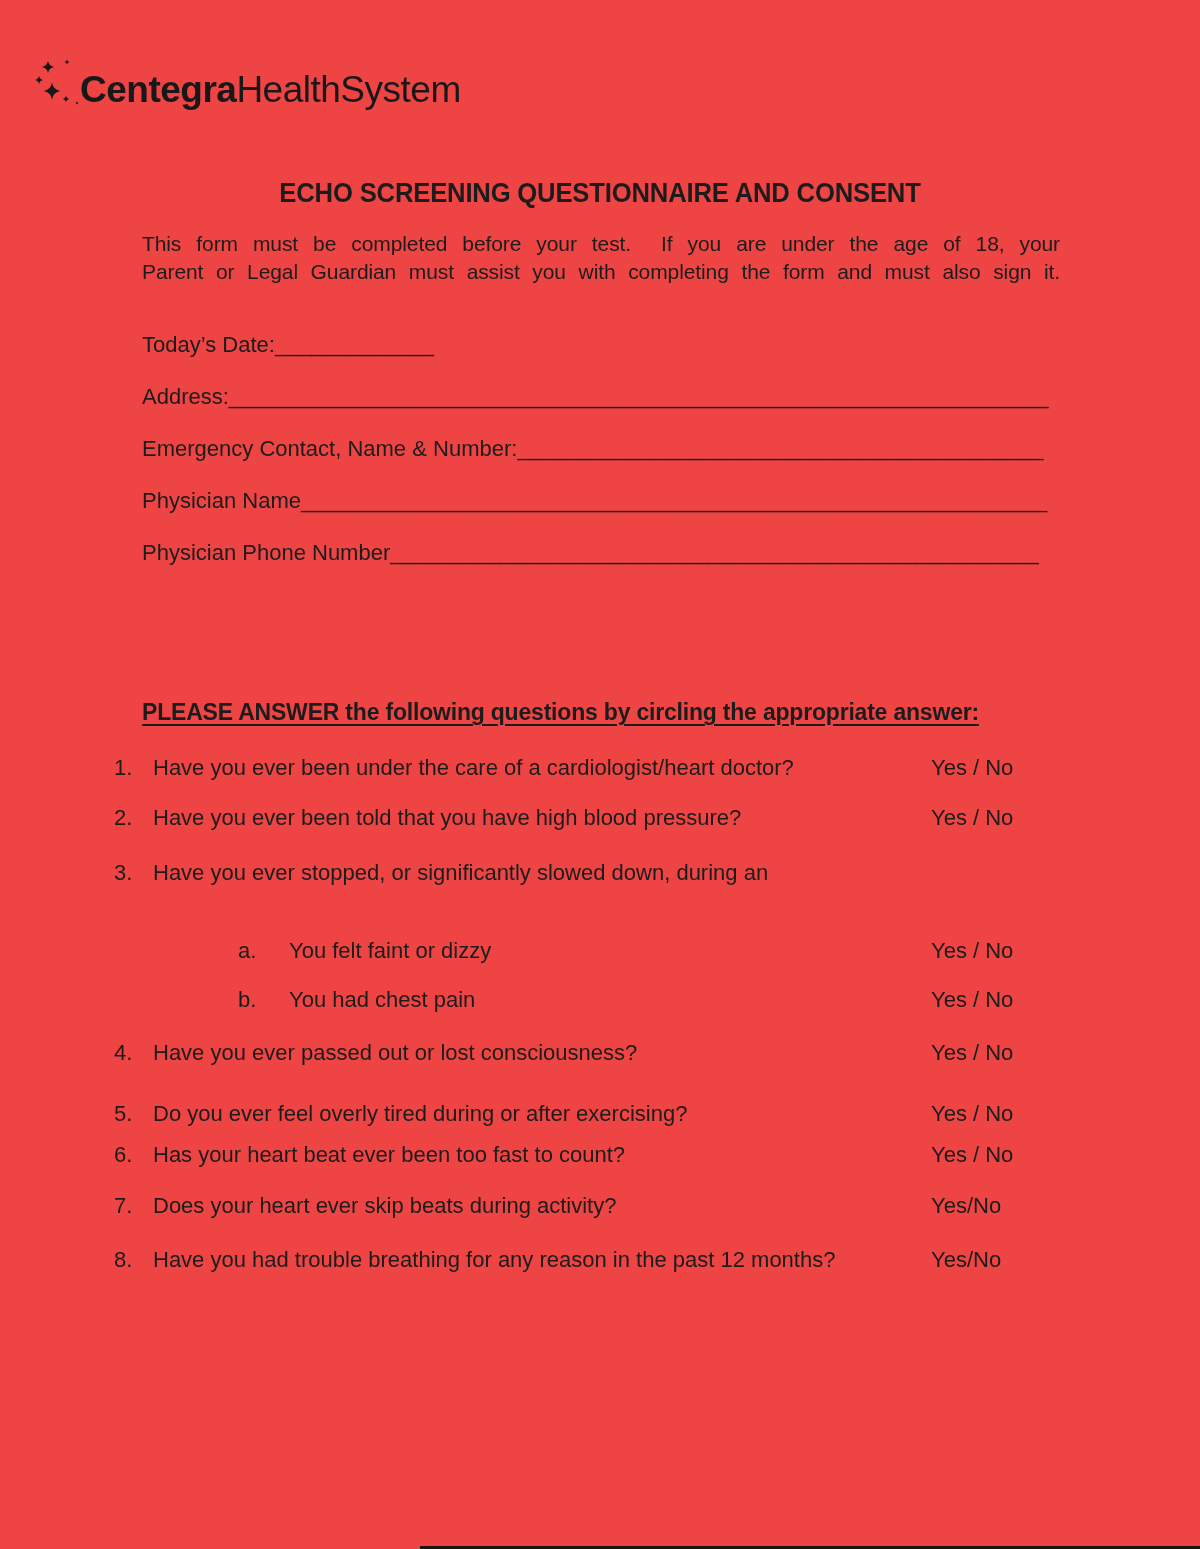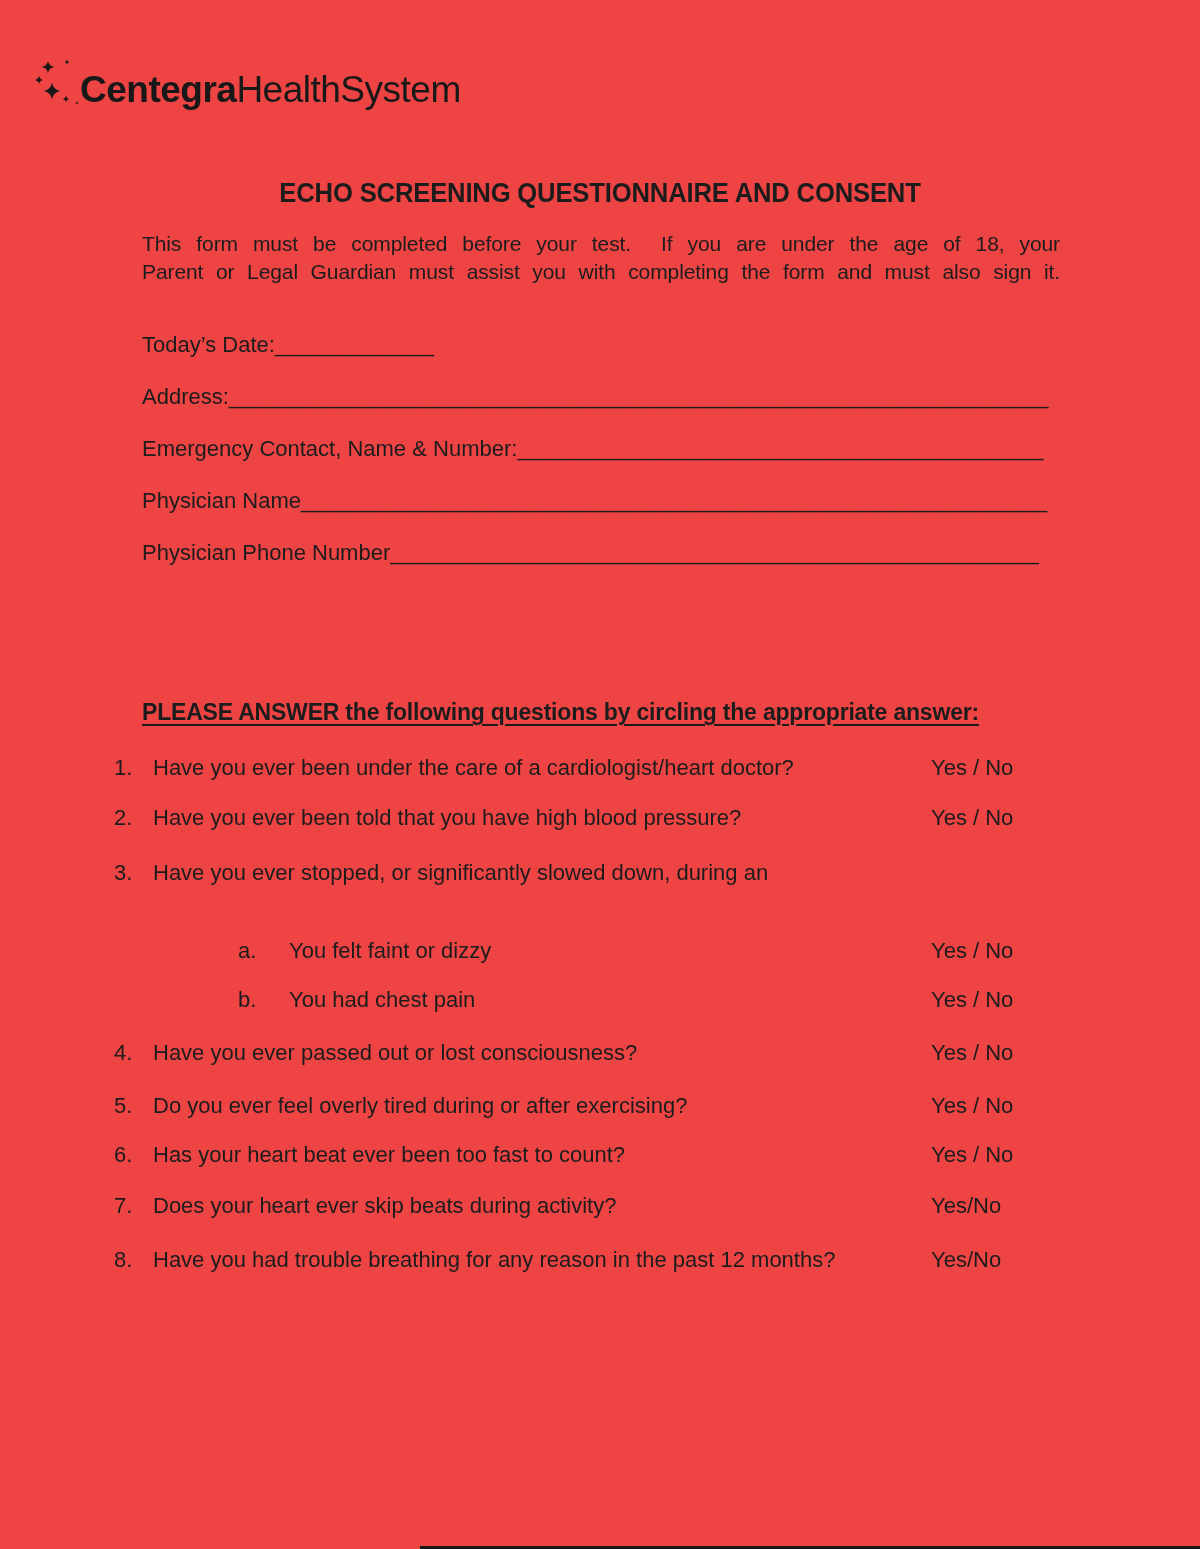--- a/index.html
+++ b/index.html
@@ -46,21 +46,21 @@
   .q-text .l2 { display:block; }
   .q-answer { position:absolute; left:805px; top:0; white-space:nowrap;margin-left:12px; }
   .q-sub { padding-left:124px; }
   .q-sub .q-num { width:39px; }
   .r1  { top:0;     }
   .r2  { top:50px;  }
   .r3  { top:105px; }
   .r3a { top:183px; }
   .r3b { top:232px; }
   .r4  { top:285px; }
-  .r5  { top:338px; }
+  .r5  { top:346px; }
   .r6  { top:387px; }
   .r7  { top:438px; }
   .r8  { top:492px; }
   
   .scan-edge { position:absolute; bottom:0; left:420px; right:0; height:3px; background:#161616; }
 </style>
 </head>
 <body>
 
 <div class="page">

